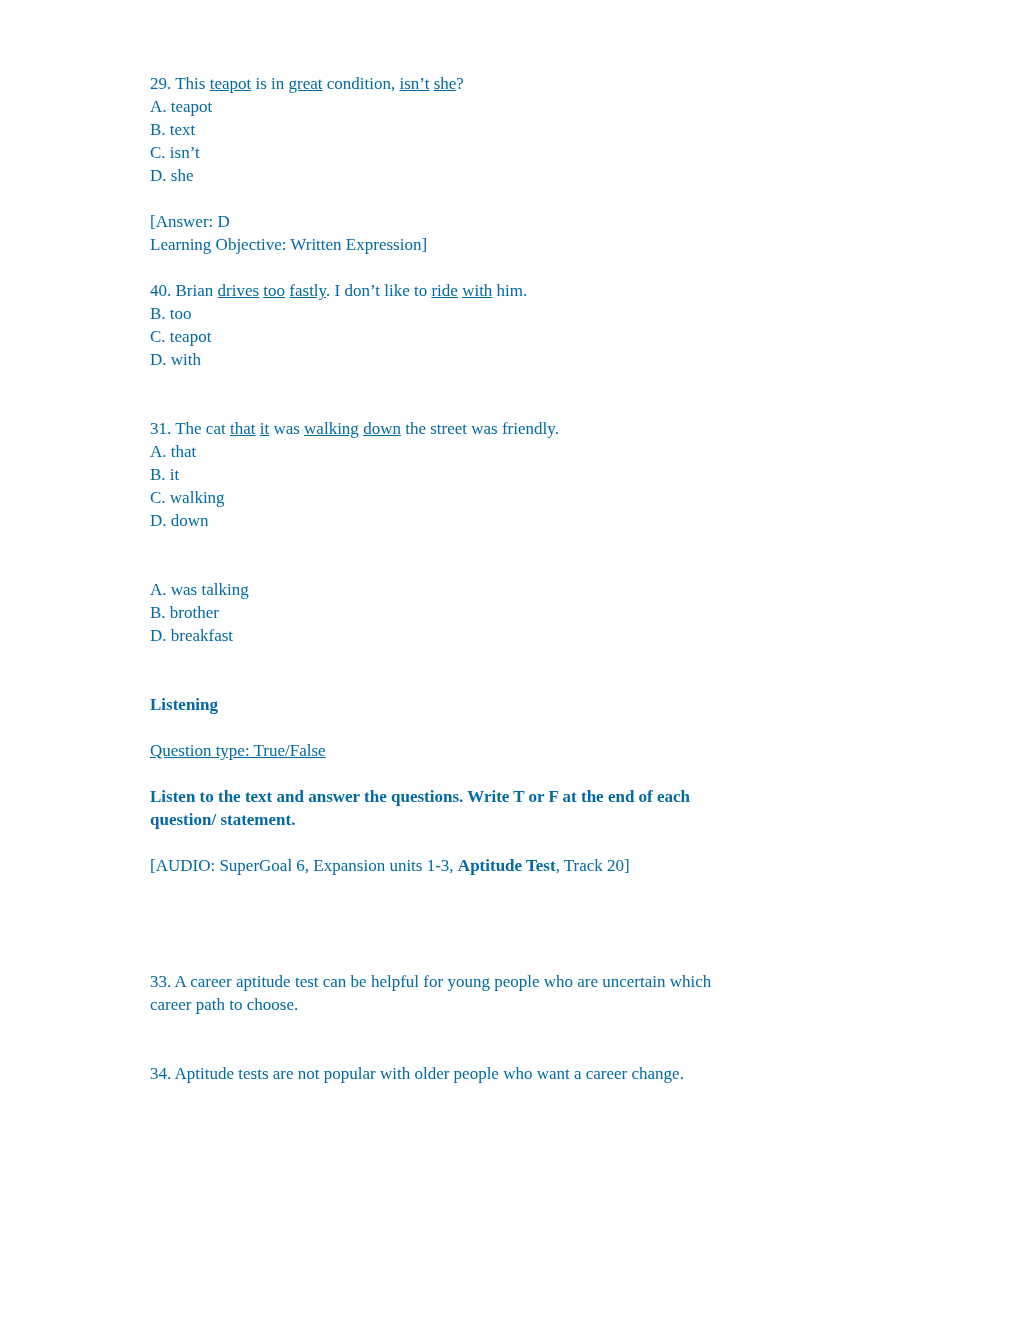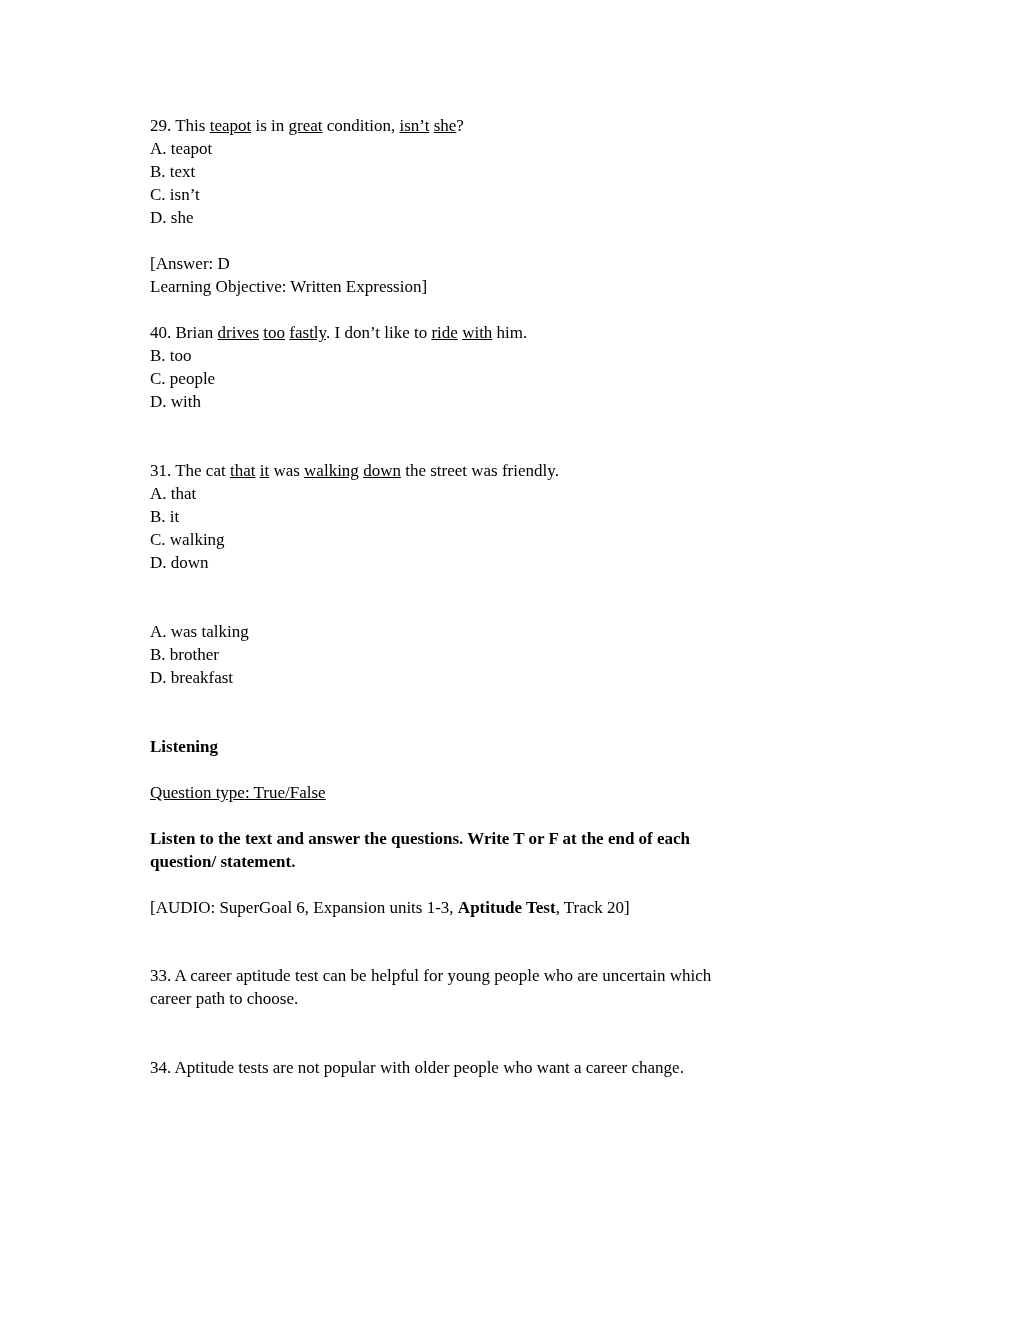--- a/index.html
+++ b/index.html
@@ -6,39 +6,39 @@
     margin: 0;
     padding: 0;
     background: #ffffff;
   }
   .page {
     position: relative;
     width: 888px;
     min-height: 1320px;
     box-sizing: border-box;
     background: #ffffff;
-    color: #000000;
+    color: #0369a1;
     font-family: "Liberation Serif", serif;
     font-size: 17px;
     line-height: 23px;
-    padding: 114px 148px 60px 150px;
+    padding: 72px 148px 60px 150px;
   }
   p, h3 {
     margin: 0;
     font-size: 17px;
     line-height: 23px;
     font-weight: normal;
   }
   .u { text-decoration: underline; }
   .b { font-weight: bold; }
   .bold { font-weight: bold; }
   .underline { text-decoration: underline; }
   .mb-1 { margin-bottom: 23px; }  
   .mb-2 { margin-bottom: 46px; }  
-  .mb-3 { margin-bottom: 45px; }  
+  .mb-3 { margin-bottom: 93px; }  
   .instruction { max-width: 700px; }
   .tf-question { max-width: 722px; }
 </style>
 </head>
 <body>
 
 <div class="page">
 
   <section class="mb-1">
     <p><span>29. This </span><span class="u">teapot</span><span> is in </span><span class="u">great</span><span> condition, </span><span class="u">isn’t</span><span> </span><span class="u">she</span><span>?</span></p>
@@ -49,21 +49,21 @@
   </section>
 
   <section class="mb-1">
     <p>[Answer: D</p>
     <p>Learning Objective: Written Expression]</p>
   </section>
 
   <section class="mb-2">
     <p><span>40. Brian </span><span class="u">drives</span><span> </span><span class="u">too</span><span> </span><span class="u">fastly</span><span>. I don’t like to </span><span class="u">ride</span><span> </span><span class="u">with</span><span> him.</span></p>
     <p>B. too</p>
-    <p>C. people</p>
+    <p>C. teapot</p>
     <p>D. with</p>
   </section>
 
   <section class="mb-2">
     <p><span>31. The cat </span><span class="u">that</span><span> </span><span class="u">it</span><span> was </span><span class="u">walking</span><span> </span><span class="u">down</span><span> the street was friendly.</span></p>
     <p>A. that</p>
     <p>B. it</p>
     <p>C. walking</p>
     <p>D. down</p>
   </section>

